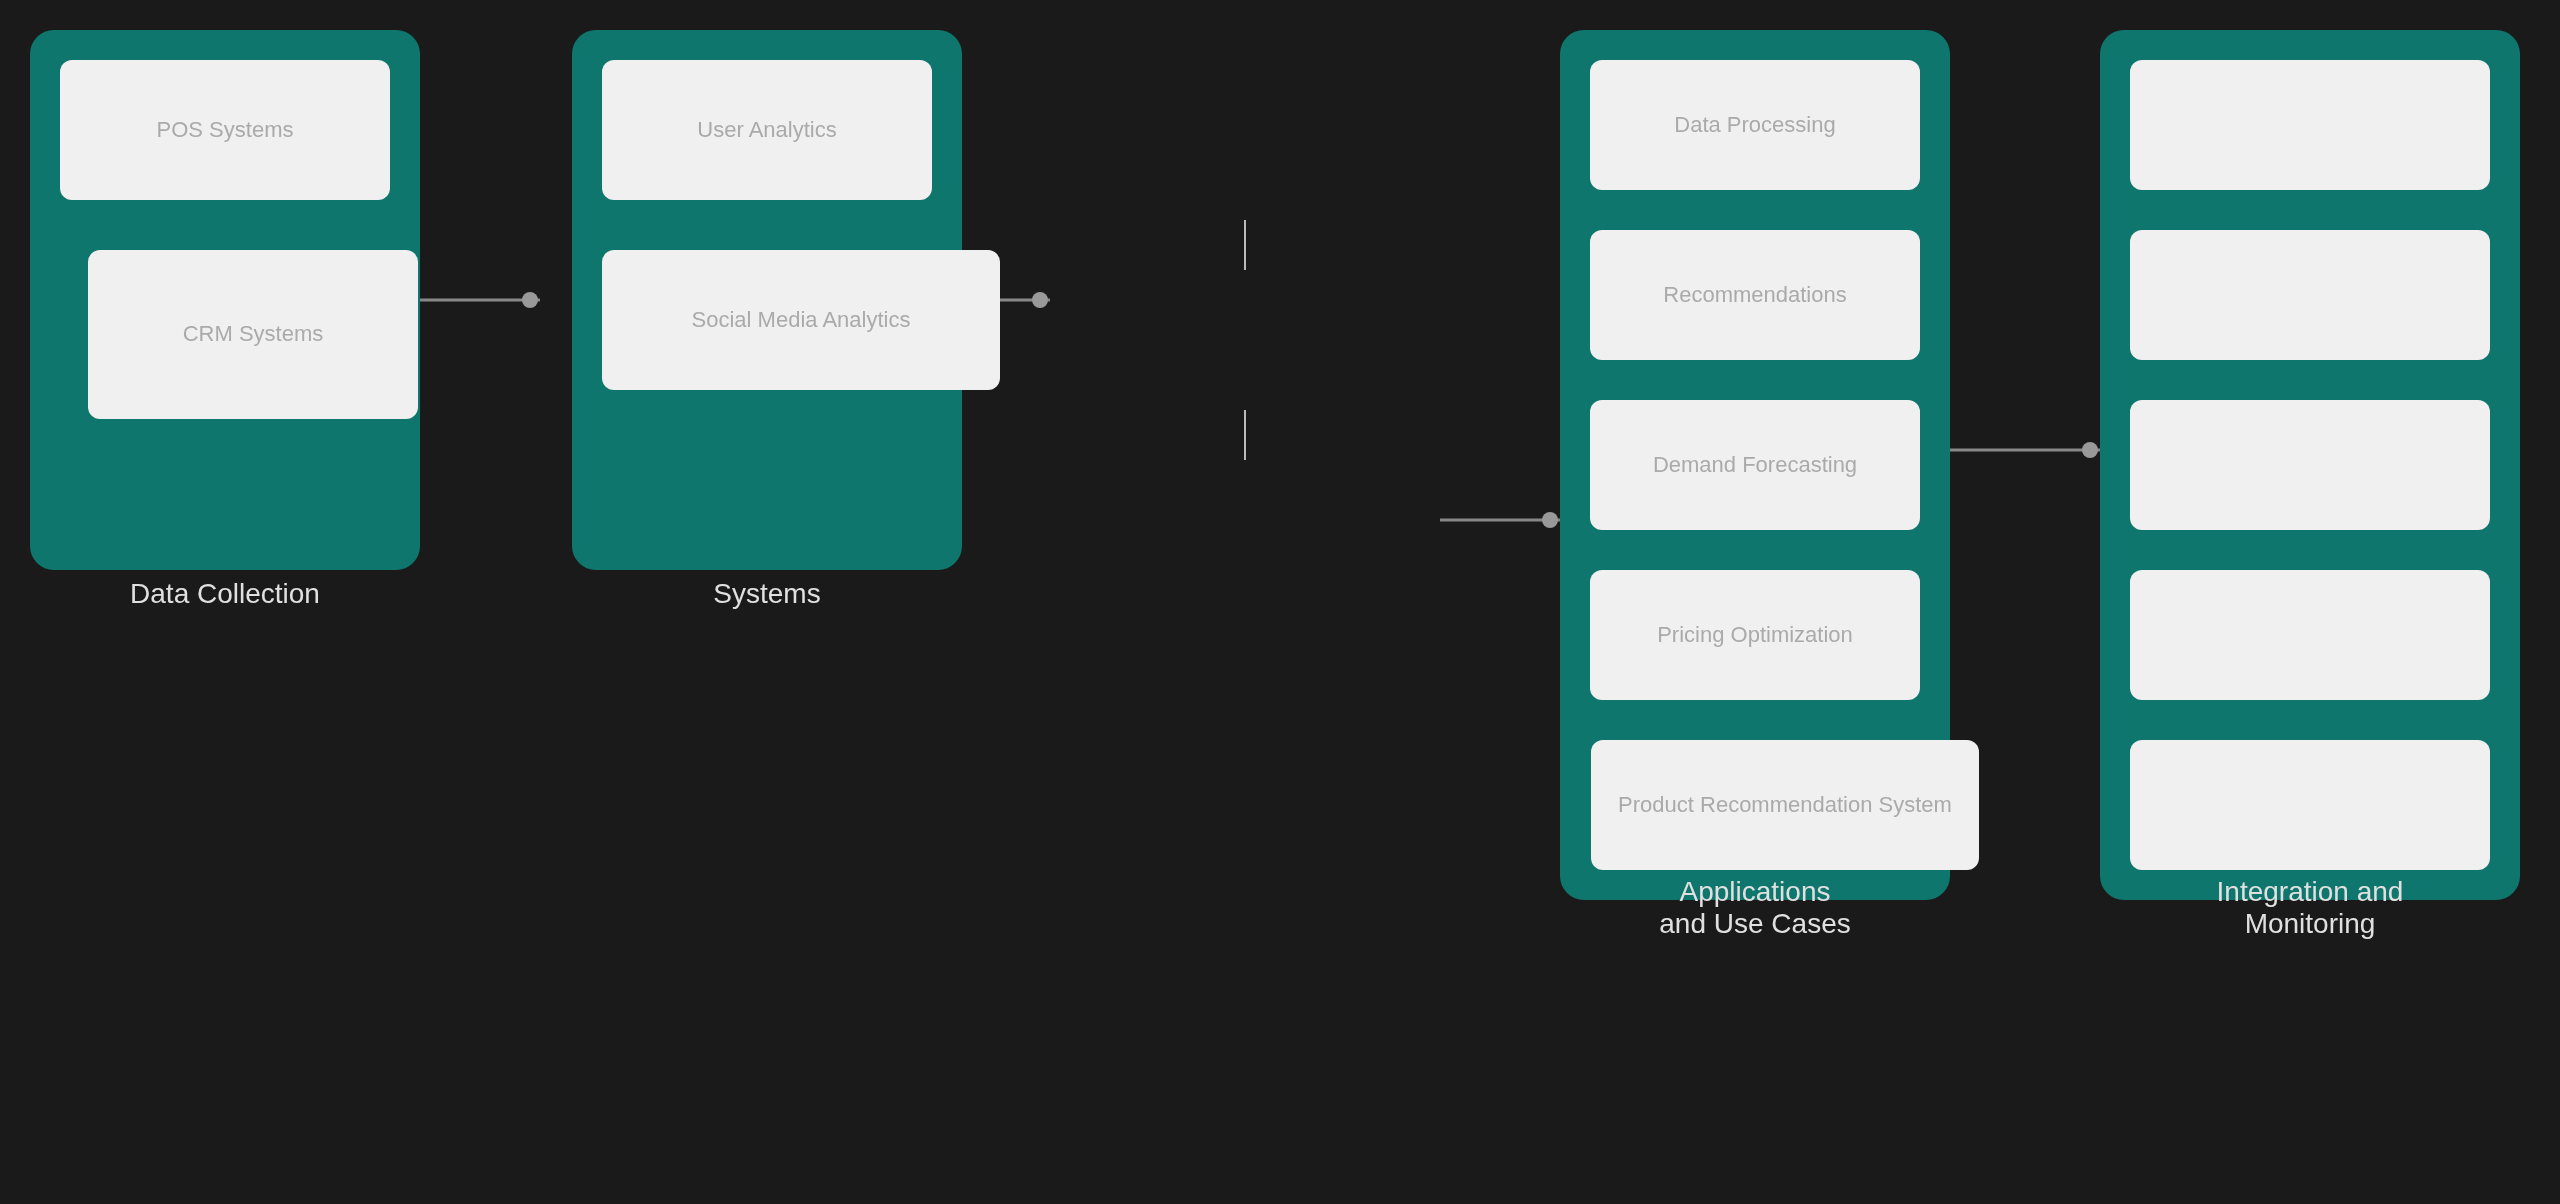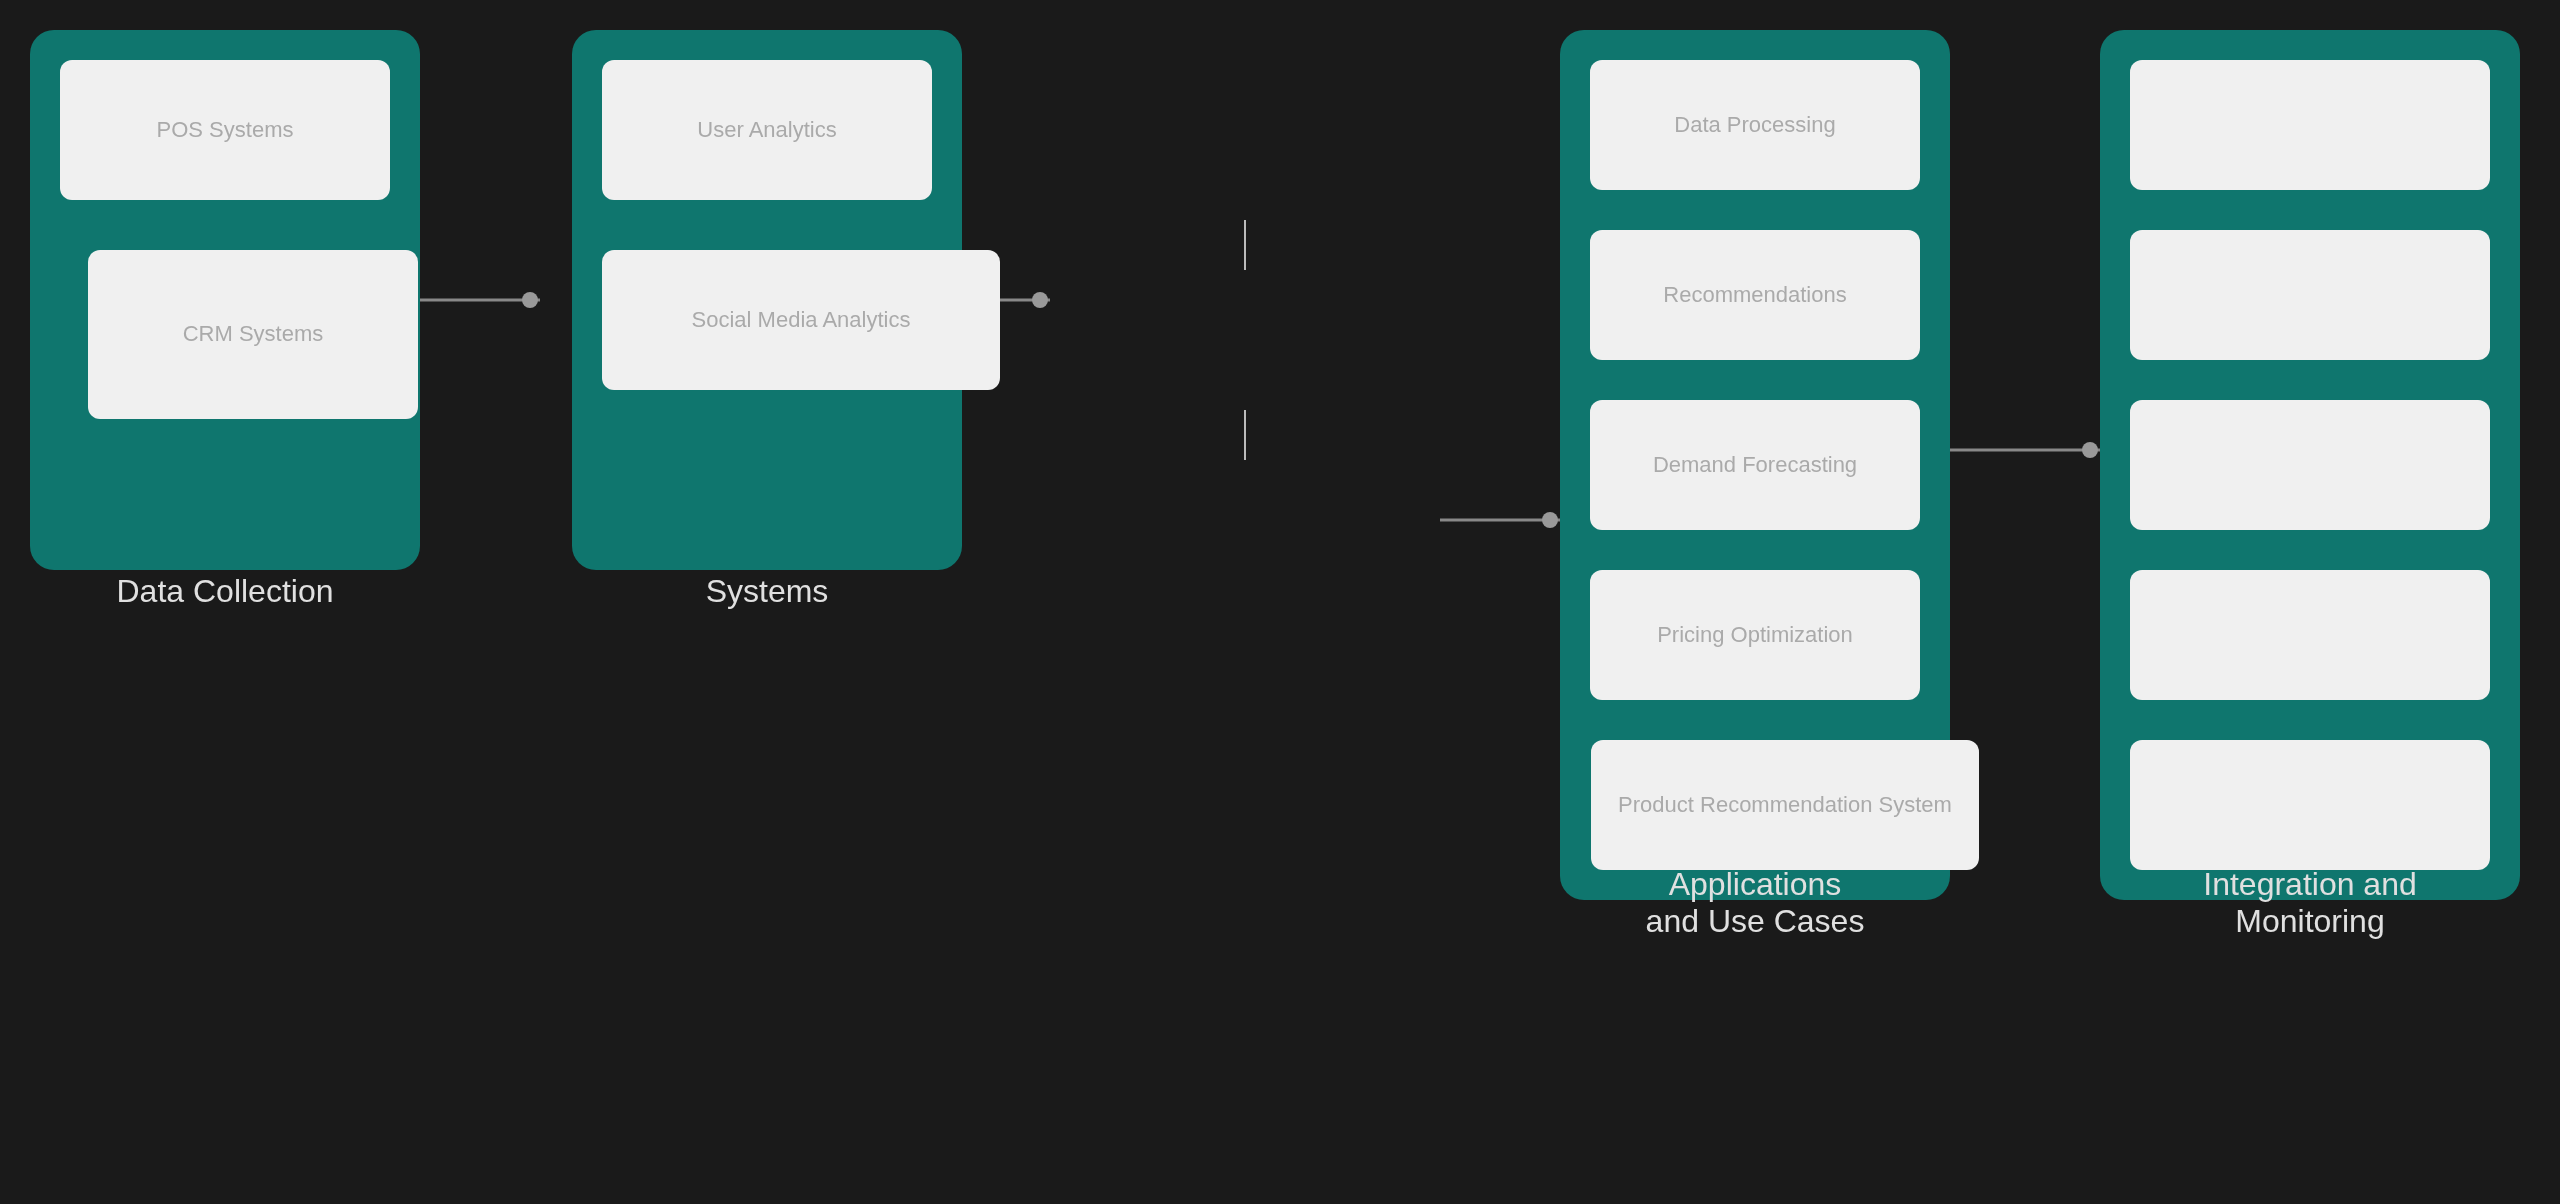--- a/index.html
+++ b/index.html
@@ -24,21 +24,21 @@
       border-radius: 24px;
       padding: 20px;
     }
 
     .group-label {
       position: absolute;
       bottom: -40px;
       left: 0;
       width: 100%;
       text-align: center;
-      font-size: 32px;
+      font-size: 28px;
       color: #e0e0e0;
       font-weight: 400;
     }
 
     
     .node {
       background: #f0f0f0;
       border-radius: 12px;
       display: flex;
       align-items: center;

